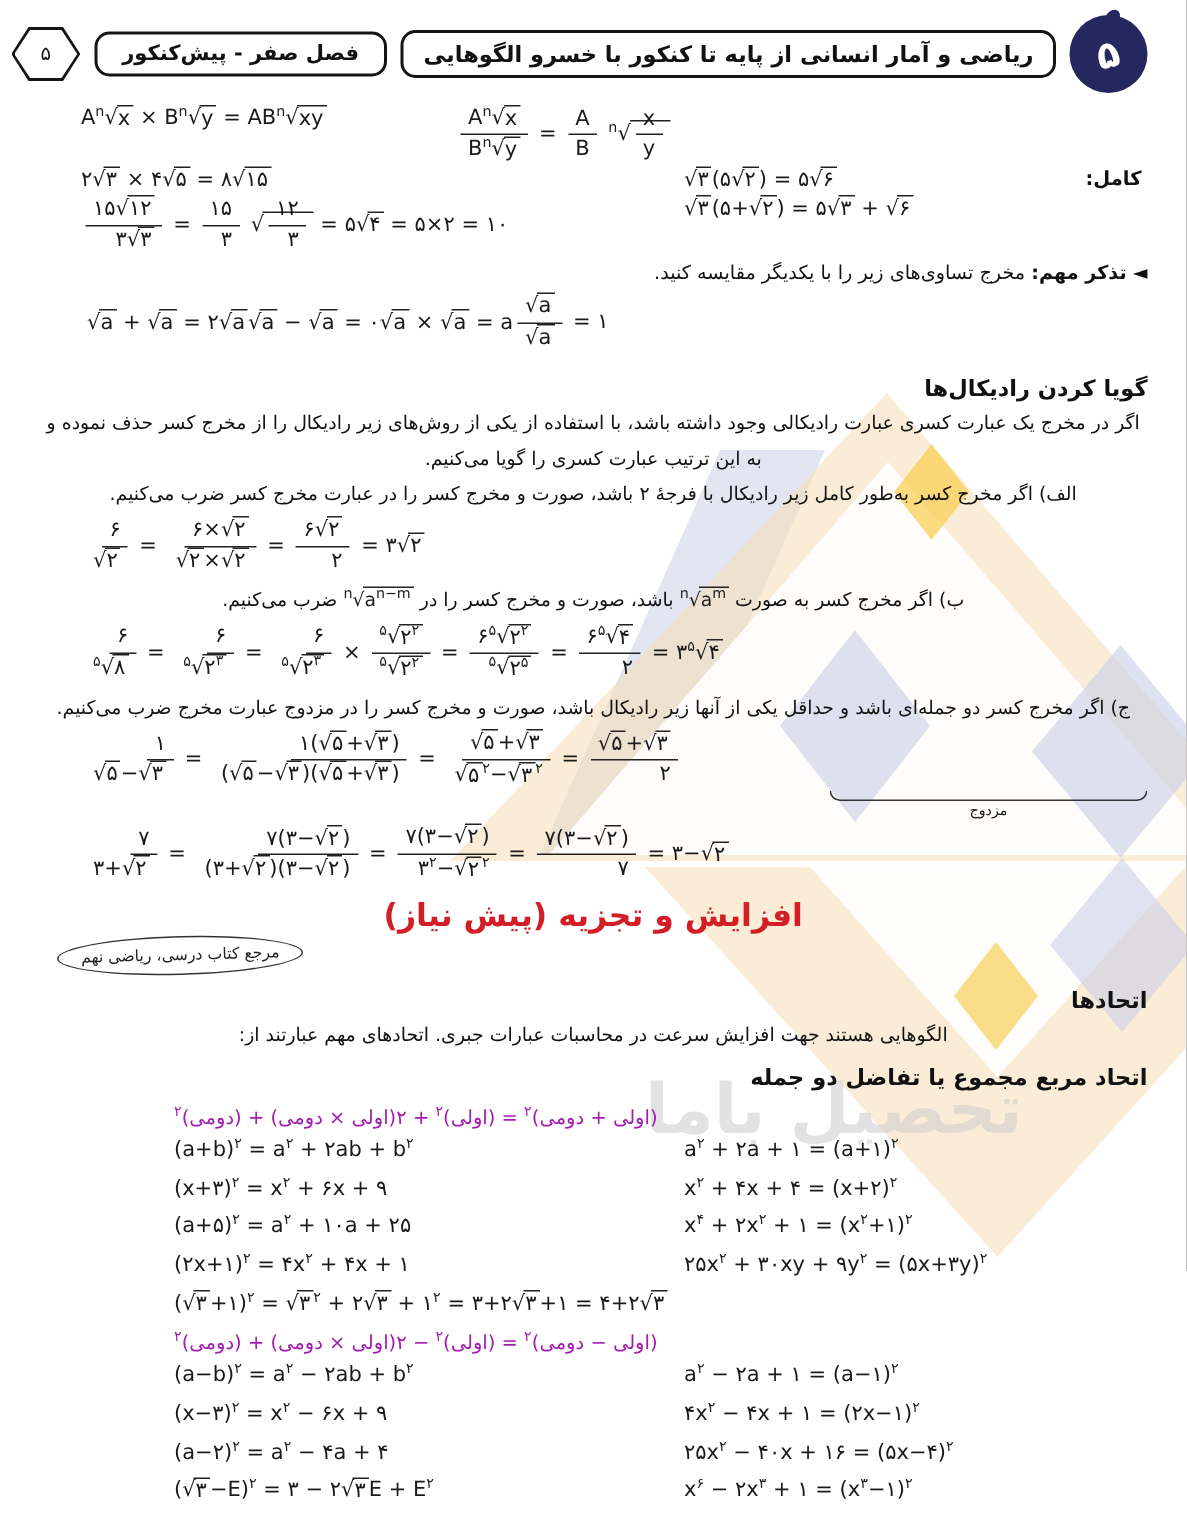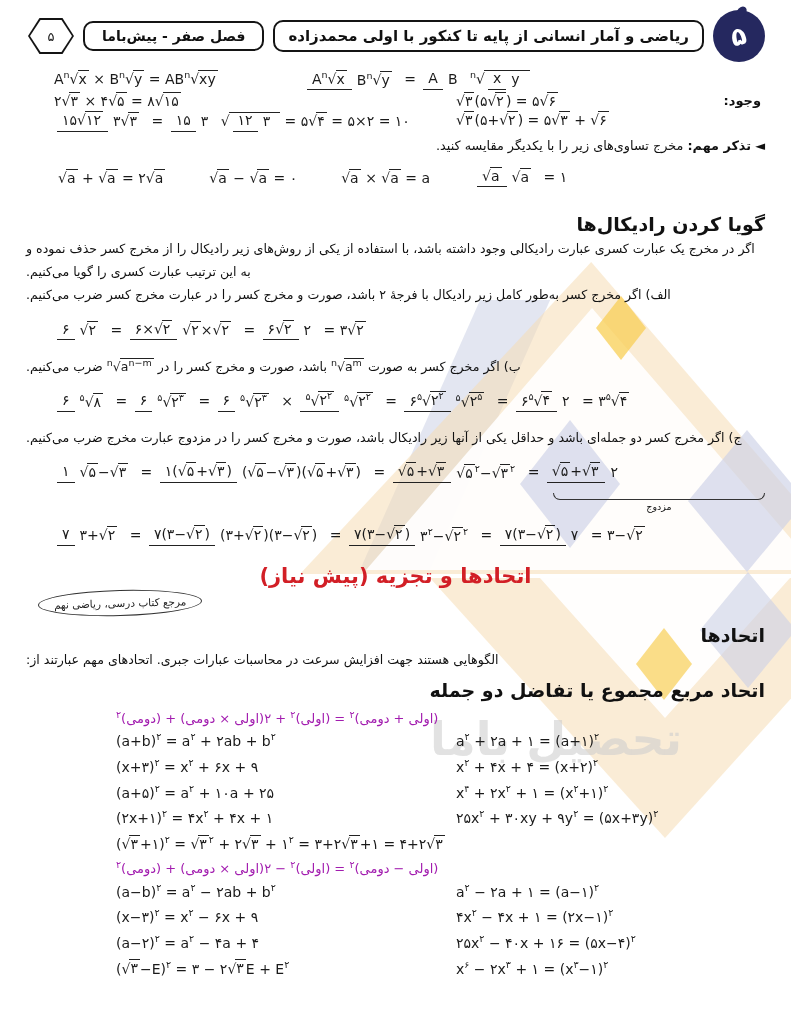--- a/index.html
+++ b/index.html
@@ -21,40 +21,40 @@
   .hex-outer{width:46px;height:36px;background:#141414;flex:0 0 auto;
         clip-path:polygon(25% 0,75% 0,100% 50%,75% 100%,25% 100%,0 50%);
         display:flex;align-items:center;justify-content:center;}
   .hex-inner{width:42px;height:32px;background:#fff;
         clip-path:polygon(25% 0,75% 0,100% 50%,75% 100%,25% 100%,0 50%);
         display:flex;align-items:center;justify-content:center;font-size:13px;}
 
   
   .m{direction:ltr;unicode-bidi:isolate;display:inline-block;font-size:14px;color:#1a1a1a;white-space:nowrap;}
   .m-rtl{direction:rtl;unicode-bidi:isolate;display:inline-block;font-size:13px;color:#a21caf;white-space:nowrap;}
-  .fr{display:inline-flex;flex-direction:row;align-items:flex-start;vertical-align:middle;
+  .fr{display:inline-flex;flex-direction:column;align-items:flex-end;vertical-align:middle;
       margin:0 3px;text-align:center;line-height:1.25;}
   .fr .nu{border-bottom:1.3px solid #222;padding:0 5px 1px;}
   .fr .de{padding:1px 5px 0;}
   .ov{border-top:1.3px solid #222;padding:0 2px 0 1px;margin-left:-1px;}
   sup{font-size:9.5px;line-height:1;}
 
   .row2col{direction:ltr;display:flex;align-items:flex-start;margin-top:3px;}
   .rc1{margin-left:28px;width:250px;}
   .c1{margin-left:28px;width:402px;}
   .c2{flex:0 0 auto;}
   .exlabel{margin-left:auto;margin-right:4px;font-weight:bold;font-size:13px;direction:rtl;}
   .mline{direction:ltr;margin:4px 0 4px 28px;min-height:40px;display:flex;align-items:center;}
-  .compare-row{direction:ltr;display:flex;gap:44px;margin:4px 0 14px 32px;align-items:center;min-height:42px;}
+  .compare-row{direction:ltr;display:flex;margin:4px 0 14px 32px;align-items:center;min-height:42px;}
 
   
   .note{font-size:12.8px;text-align:right;margin:6px 0 2px;}
   .note b{font-weight:bold;}
-  .h-section{font-weight:bold;font-size:19px;margin:8px 0 2px;}
-  .para{font-size:12.6px;line-height:1.85;text-align:left;}
+  .h-section{font-weight:bold;font-size:15px;margin:8px 0 2px;}
+  .para{font-size:12.6px;line-height:1.85;text-align:center;}
   .h-red{color:#d21f26;text-align:center;font-weight:bold;font-size:21px;margin:8px 0 2px;}
   .badge{border:1.1px solid #333;border-radius:50%;padding:6px 15px;font-size:10.5px;width:fit-content;
          margin:2px auto 2px 12px;transform:rotate(-1.5deg);color:#222;white-space:nowrap;}
   .brace-wrap{direction:ltr;margin:-4px 0 2px 150px;width:212px;text-align:center;}
   .brace{height:6px;border:1.2px solid #333;border-top:none;border-radius:0 0 10px 10px;}
   .brace-label{font-size:9.5px;margin-top:1px;direction:rtl;}
 
   .wordline{direction:ltr;margin:7px 0 3px 90px;}
   .idgrid{direction:ltr;display:grid;grid-template-columns:316px auto;column-gap:24px;row-gap:9px;
           margin:5px 0 7px 90px;align-items:center;}
@@ -104,22 +104,22 @@
     <div class="wm-dia5"></div>
     <div class="wm-text">تحصیل باما</div>
   </div>
 
   <div class="content">
 
     <div class="header">
       <div class="logo">
         <span class="logo-glyph">۵</span>
       </div>
-      <div class="title-box">ریاضی و آمار انسانی از پایه تا کنکور با اولی محمدزاده</div>
-      <div class="chapter-box">فصل صفر - پیش‌باما</div>
+      <div class="title-box">ریاضی و آمار انسانی از پایه تا کنکور با خسرو الگوهایی</div>
+      <div class="chapter-box">فصل صفر - پیش‌کنکور</div>
       <div class="hex-outer">
         <div class="hex-inner">۵</div>
       </div>
     </div>
 
     <div class="row2col">
       <span class="m rc1">A<sup>n</sup>√<span class="ov">x</span> × B<sup>n</sup>√<span class="ov">y</span> = AB<sup>n</sup>√<span class="ov">xy</span></span>
       <span class="m c2"><span class="fr">
             <span class="nu">A<sup>n</sup>√<span class="ov">x</span></span>
             <span class="de">B<sup>n</sup>√<span class="ov">y</span></span>
@@ -128,21 +128,21 @@
             <span class="de">B</span>
           </span> <sup>n</sup>√<span class="ov"><span class="fr">
               <span class="nu">x</span>
               <span class="de">y</span>
             </span></span></span>
     </div>
 
     <div class="row2col">
       <span class="m c1">۲√<span class="ov">۳</span> × ۴√<span class="ov">۵</span> = ۸√<span class="ov">۱۵</span></span>
       <span class="m c2">√<span class="ov">۳</span>(۵√<span class="ov">۲</span>) = ۵√<span class="ov">۶</span></span>
-      <span class="exlabel">وجود:</span>
+      <span class="exlabel">کامل:</span>
     </div>
 
     <div class="row2col">
       <span class="m c1"><span class="fr">
             <span class="nu">۱۵√<span class="ov">۱۲</span></span>
             <span class="de">۳√<span class="ov">۳</span></span>
           </span> = <span class="fr">
             <span class="nu">۱۵</span>
             <span class="de">۳</span>
           </span> √<span class="ov"><span class="fr">
@@ -242,21 +242,21 @@
             <span class="de">(۳+√<span class="ov">۲</span>)(۳−√<span class="ov">۲</span>)</span>
           </span> = <span class="fr">
             <span class="nu">۷(۳−√<span class="ov">۲</span>)</span>
             <span class="de">۳<sup>۲</sup>−√<span class="ov">۲</span><sup>۲</sup></span>
           </span> = <span class="fr">
             <span class="nu">۷(۳−√<span class="ov">۲</span>)</span>
             <span class="de">۷</span>
           </span> = ۳−√<span class="ov">۲</span></span>
     </div>
 
-    <div class="h-red">اتحادها و تجزیه (پیش نیاز)</div>
+    <div class="h-red">افزایش و تجزیه (پیش نیاز)</div>
     <div class="badge">مرجع کتاب درسی، ریاضی نهم</div>
     <div class="h-section">اتحادها</div>
     <div class="para">الگوهایی هستند جهت افزایش سرعت در محاسبات عبارات جبری. اتحادهای مهم عبارتند از:</div>
     <div class="h-section">اتحاد مربع مجموع یا تفاضل دو جمله</div>
 
     <div class="wordline">
       <span class="m-rtl">(اولی + دومی)<sup>۲</sup> = (اولی)<sup>۲</sup> + ۲(اولی × دومی) + (دومی)<sup>۲</sup></span>
     </div>
 
     <div class="idgrid">

